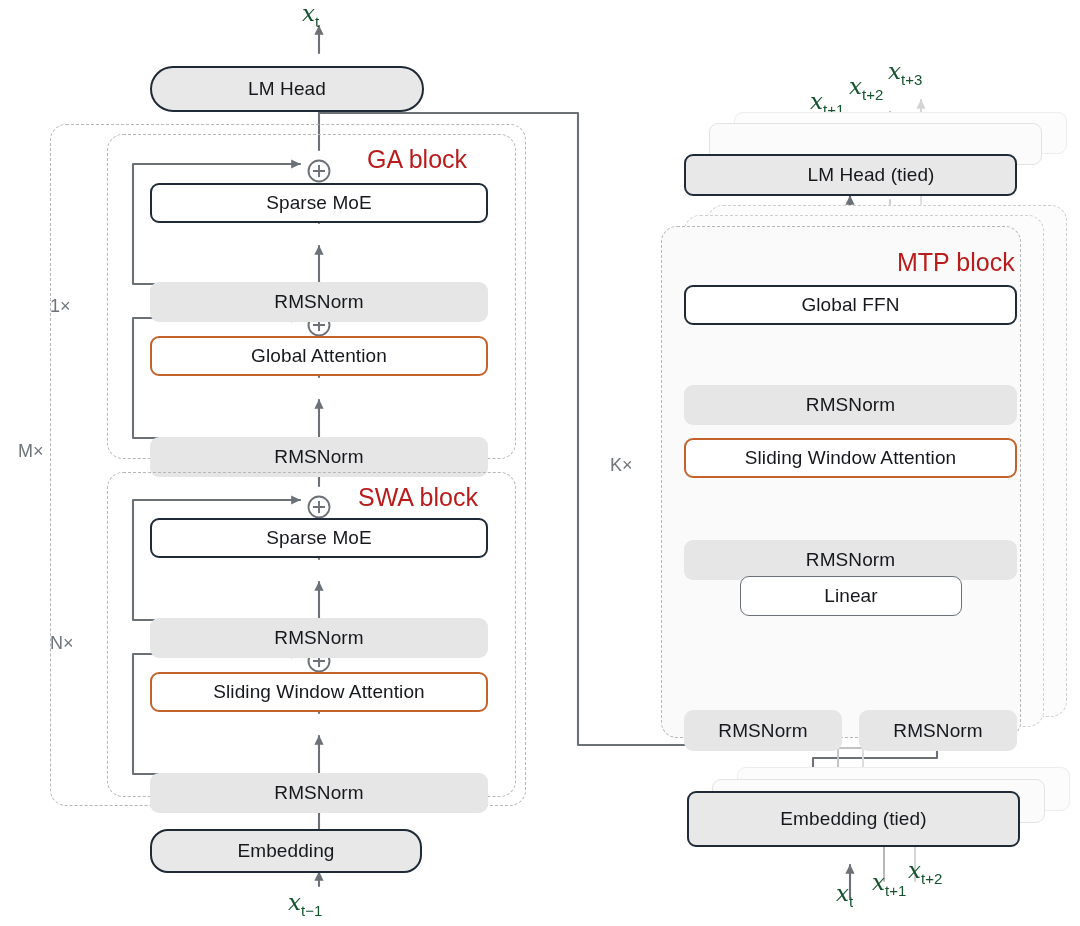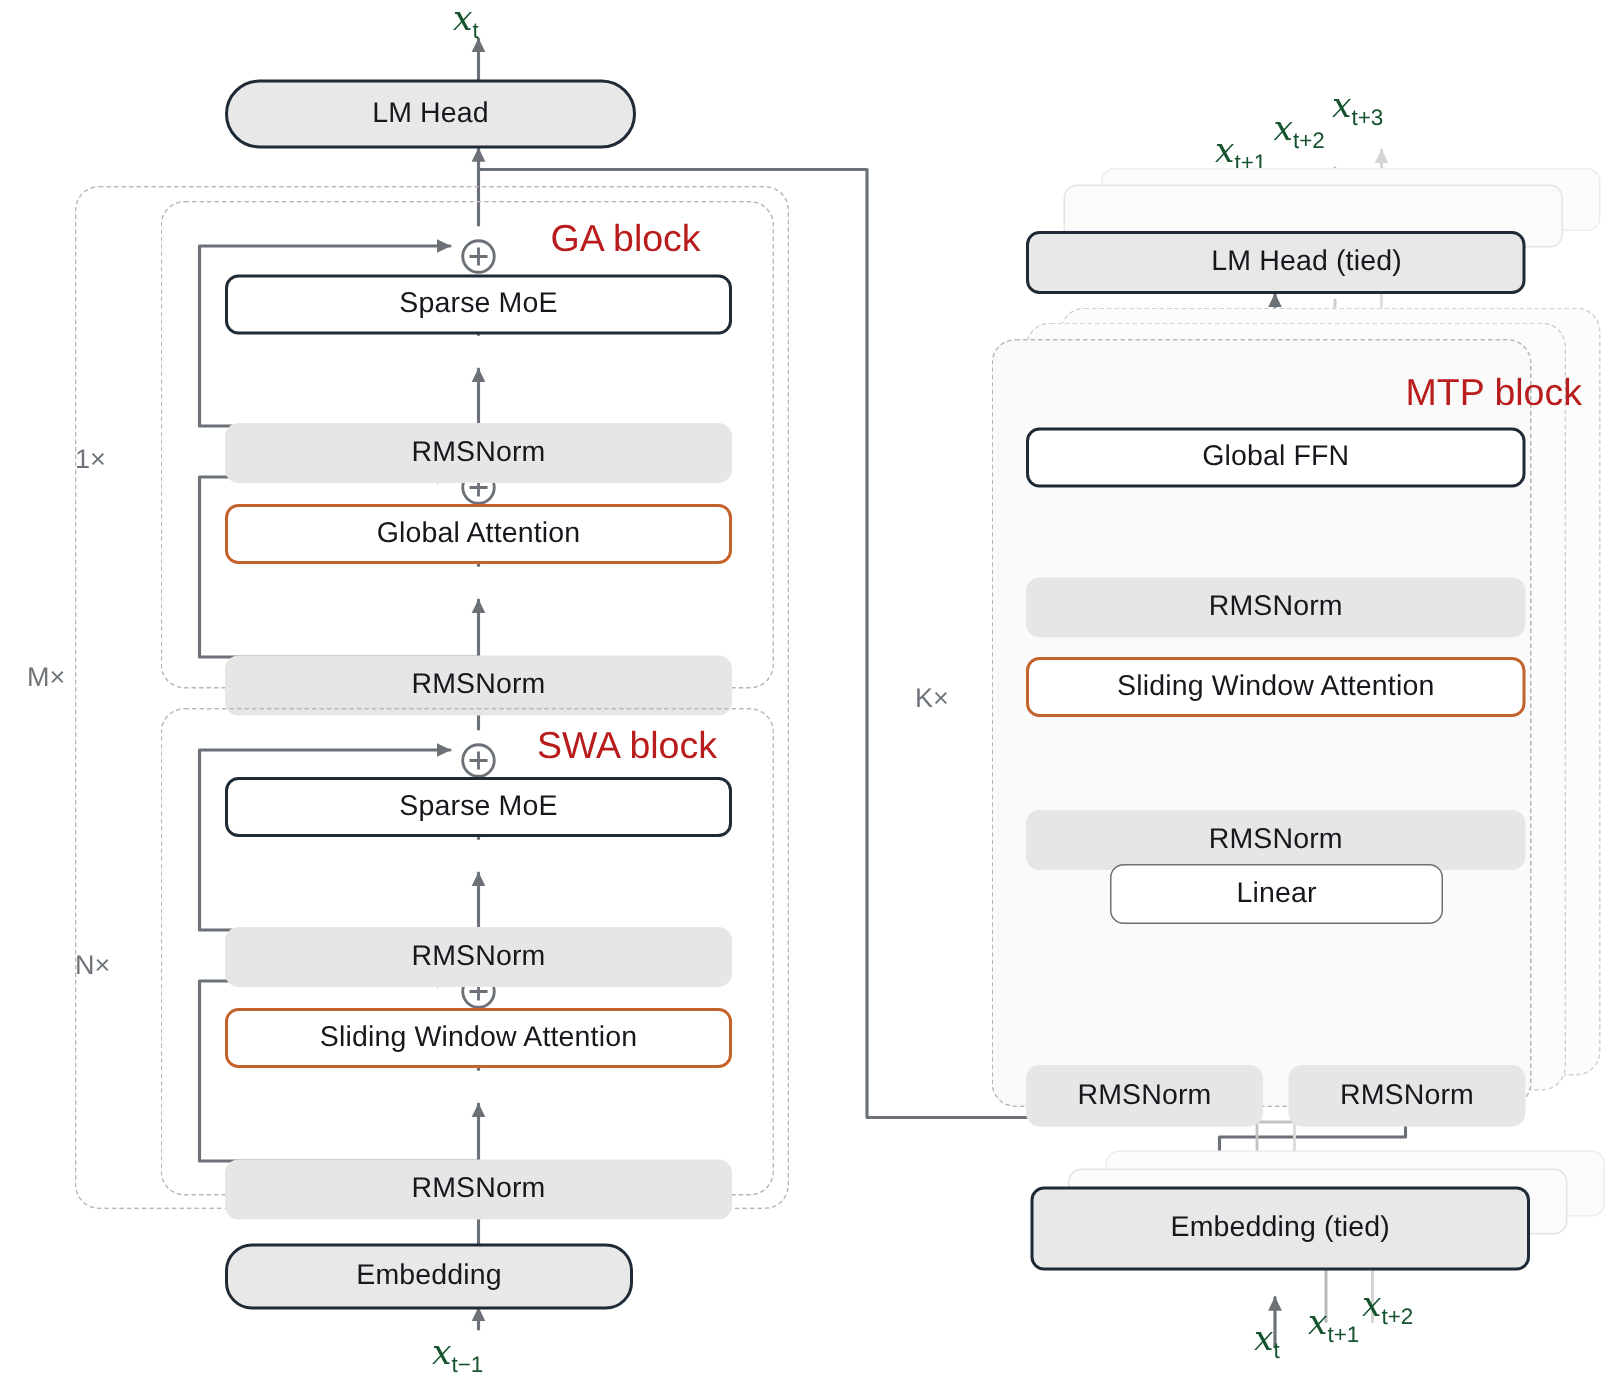--- a/index.html
+++ b/index.html
@@ -188,21 +188,21 @@
     </g>
   </svg>
 
   <div class="tok" style="left:302px;top:0px;">
     <span>x</span><sub>t</sub>
   </div>
   <div class="tok" style="left:288px;top:889px;">
     <span>x</span><sub>t−1</sub>
   </div>
 
-  <div class="node n-head" style="left:150px;top:53px;width:274px;height:46px;border-radius:23px;">
+  <div class="node n-head" style="left:150px;top:66px;width:274px;height:46px;border-radius:23px;">
     <span>LM Head</span>
   </div>
 
   <div class="dash" style="left:50px;top:124px;width:476px;height:682px;"></div>
   <div class="rep" style="left:18px;top:441px;">M×</div>
 
   <div class="dash" style="left:107px;top:134px;width:409px;height:325px;"></div>
   <div class="blabel" style="left:367px;top:145px;">GA block</div>
   <div class="rep" style="left:50px;top:296px;">1×</div>
 
@@ -253,21 +253,21 @@
   <div class="ghost ghost2" style="left:734px;top:112px;width:333px;height:42px;"></div>
   <div class="ghost" style="left:709px;top:123px;width:333px;height:42px;"></div>
   <div class="node n-head" style="left:684px;top:154px;width:333px;height:42px;padding-left:41px;">
     <span>LM Head (tied)</span>
   </div>
 
   <div class="dash dash-ghost" style="left:707px;top:205px;width:360px;height:512px;"></div>
   <div class="dash dash-ghost" style="left:684px;top:215px;width:360px;height:512px;"></div>
   <div class="dash dash-fill" style="left:661px;top:226px;width:360px;height:512px;"></div>
 
-  <div class="blabel" style="left:897px;top:248px;margin-left:40px;">MTP block</div>
+  <div class="blabel" style="left:897px;top:248px;">MTP block</div>
   <div class="rep" style="left:610px;top:455px;">K×</div>
 
   <div class="node n-dark" style="left:684px;top:285px;width:333px;height:40px;">
     <span>Global FFN</span>
   </div>
   <div class="node n-norm" style="left:684px;top:347px;width:333px;height:40px;">
     <span>RMSNorm</span>
   </div>
   <div class="node n-orange" style="left:684px;top:438px;width:333px;height:40px;">
     <span>Sliding Window Attention</span>

